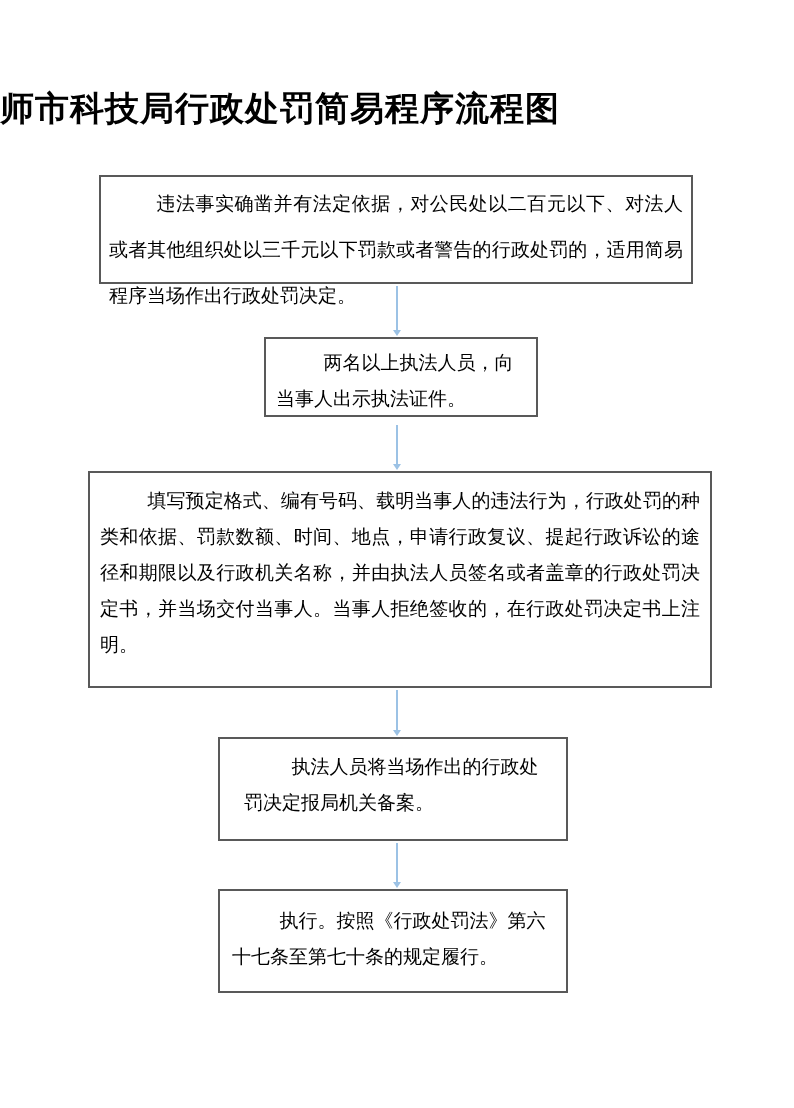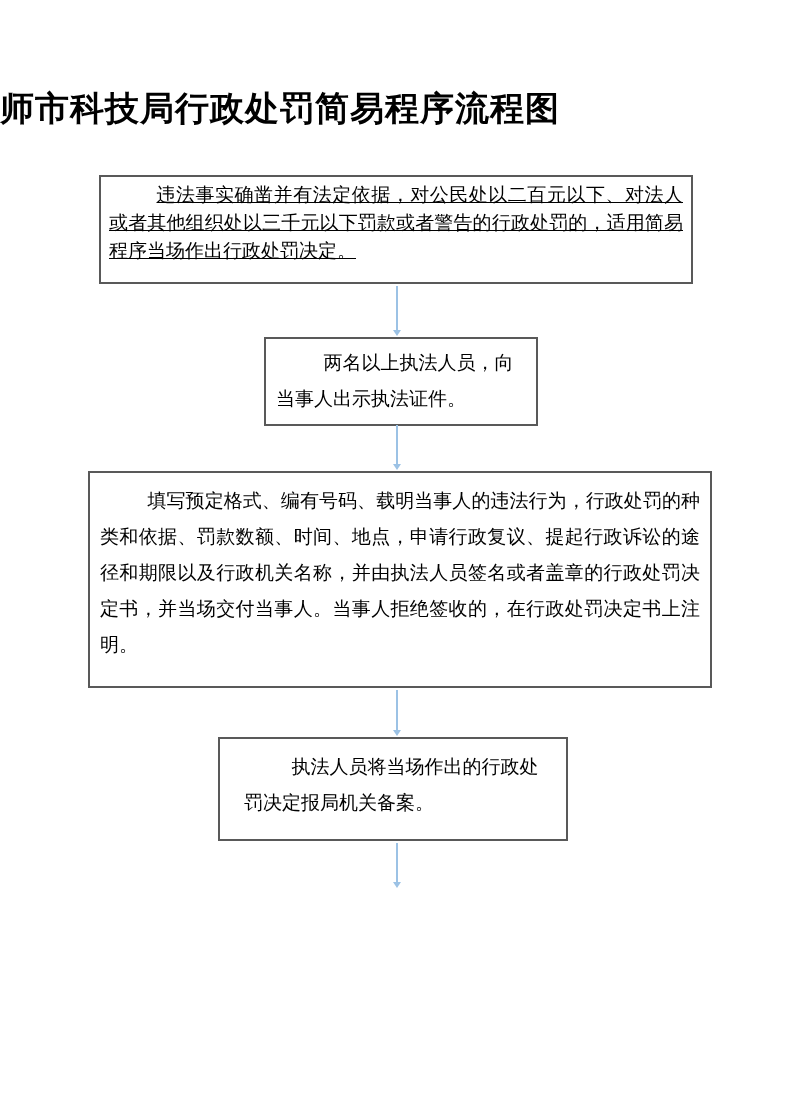--- a/index.html
+++ b/index.html
@@ -40,22 +40,22 @@
     border: 2px solid var(--border-color);
   }
   .flow-box p {
     font-size: 19px;
     line-height: 36px;
     color: var(--text-color);
     text-indent: 2.5em;
     text-justify: inter-ideograph;
   }
   .box-1 { left: 99px;  top: 175px; width: 594px; height: 109px; padding: 3px 8px; }
-  .box-1 p { line-height: 28px; text-align: justify; text-decoration: underline; }
-  .box-2 { left: 264px; top: 337px; width: 274px; height: 89px;  padding: 5px 10px; }
+  .box-1 p { line-height: 46px; text-align: justify; }
+  .box-2 { left: 264px; top: 337px; width: 274px; height: 80px;  padding: 5px 10px; }
   .box-3 { left: 88px;  top: 471px; width: 624px; height: 217px; padding: 9px 10px; }
   .box-3 p { text-align: justify; }
   .box-4 { left: 218px; top: 737px; width: 350px; height: 104px; padding: 9px 24px; }
   .box-5 { left: 218px; top: 889px; width: 350px; height: 104px; padding: 11px 12px; }
   .connector {
     position: absolute;
     width: 10px;
     left: 392px;
   }
   .connector .line {
@@ -117,14 +117,17 @@
 
   <div class="flow-box box-4">
     <p>执法人员将当场作出的行政处罚决定报局机关备案。</p>
   </div>
 
   <div class="connector conn-4">
     <span class="line"></span>
     <span class="head"></span>
   </div>
 
+  <div class="flow-box box-5">
+    <p>执行。按照《行政处罚法》第六十七条至第七十条的规定履行。</p>
+  </div>
 
 </div>
 
 </body></html>

